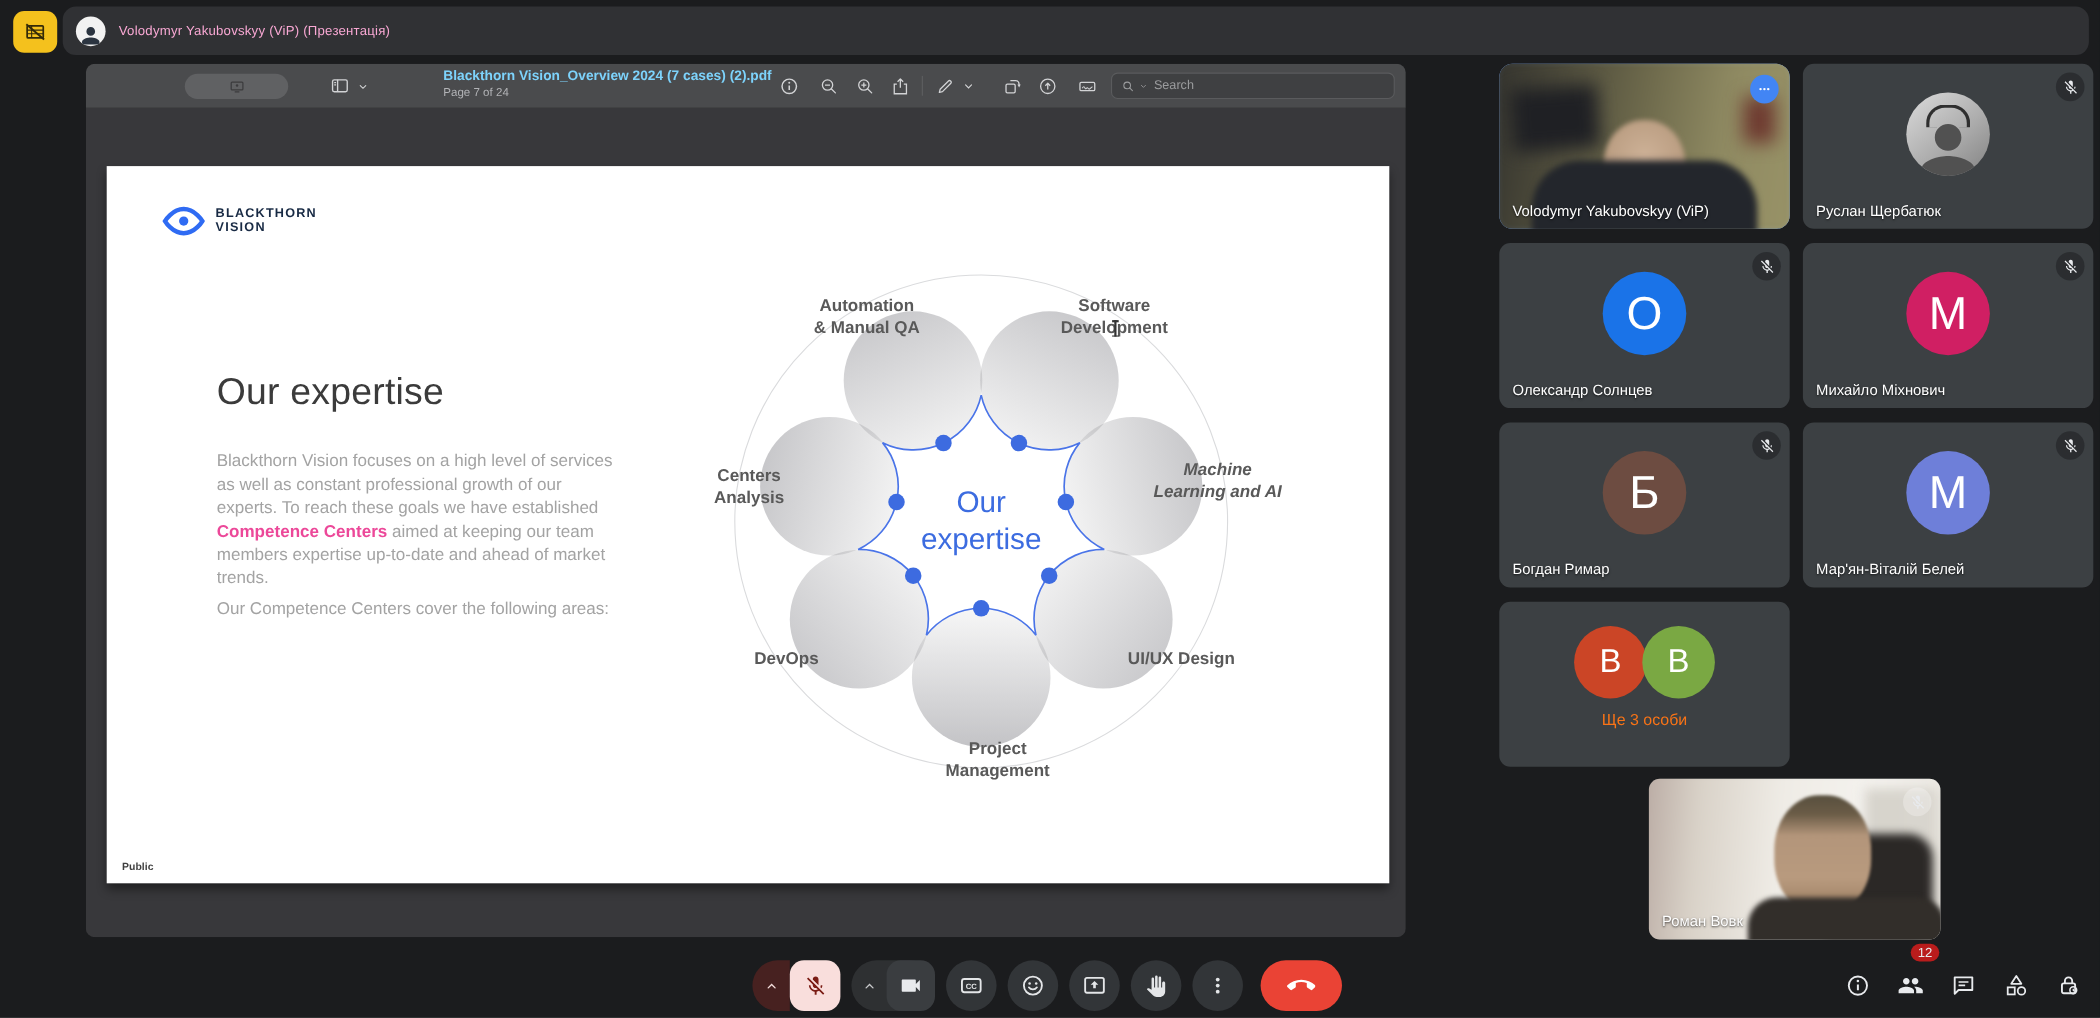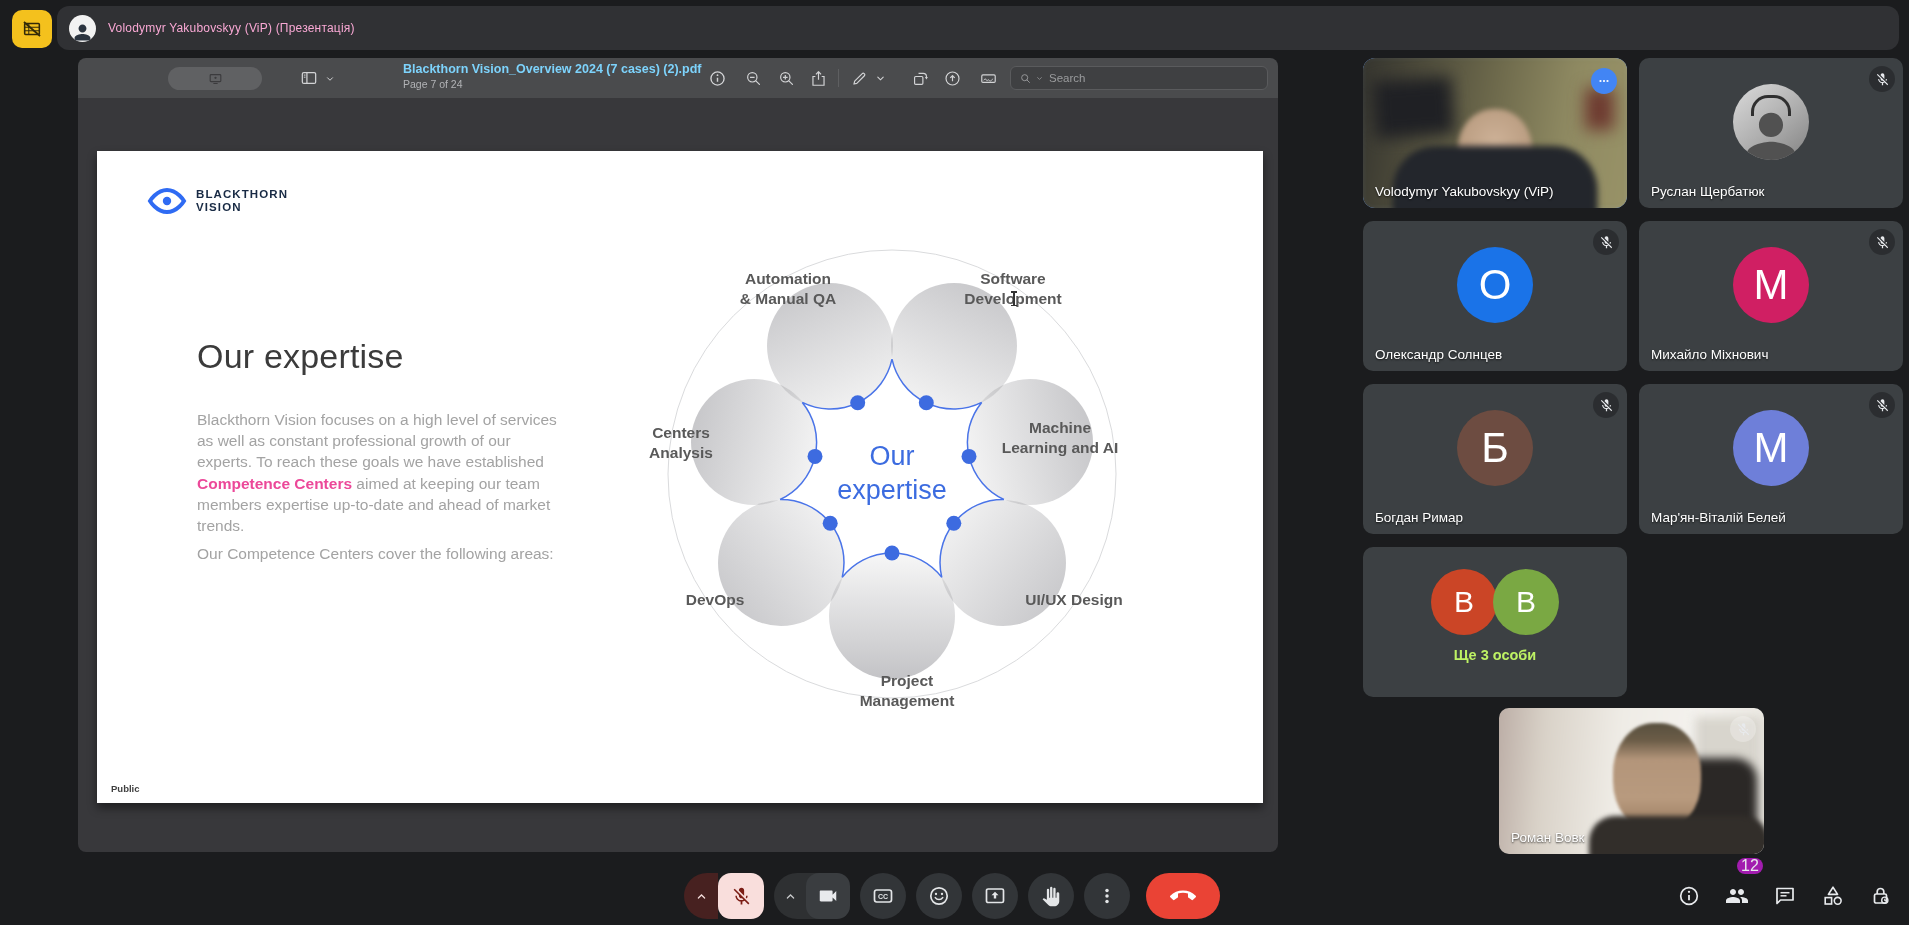--- a/index.html
+++ b/index.html
@@ -71,21 +71,21 @@
   .avatar-photo{position:absolute;left:50%;top:26px;transform:translateX(-50%);width:76px;height:76px;
     border-radius:50%;overflow:hidden;display:flex;align-items:flex-end;justify-content:center;}
   .avatar-photo svg{width:58px;height:58px;margin-bottom:-6px;}
   .ph-gray{background:linear-gradient(140deg,#dcdcdc 0%,#adadad 55%,#828282 100%);color:#515151;}
   .ph-band{position:absolute;top:11px;left:50%;transform:translateX(-50%);width:34px;height:18px;
     border:3.5px solid #2f2f2f;border-bottom:none;border-radius:17px 17px 0 0;}
   .avatar-pair{position:absolute;left:50%;top:22px;transform:translateX(-50%);width:128px;height:66px;}
   .ov-c{position:absolute;width:66px;height:66px;border-radius:50%;display:flex;align-items:center;
     justify-content:center;color:#fff;font-size:30px;}
   .ov-left{left:0;}.ov-right{right:0;}
-  .ov-label{position:absolute;left:0;right:0;top:100px;text-align:center;color:#bef264;font-size:14.5px;font-weight:700;}
+  .ov-label{position:absolute;left:0;right:0;top:100px;text-align:center;color:#f97316;font-size:14.5px;font-weight:400;}
 
   
   .art{position:absolute;inset:0;overflow:hidden;}
   .art div{position:absolute;}
   .v-bg{inset:-15px;background:linear-gradient(100deg,#2e2e2b 0%,#4a4839 22%,#6e6a4c 48%,#8f8a62 72%,#9a9468 100%);filter:blur(9px);}
   .v-dark{left:4%;top:14%;width:30%;height:38%;background:#1f2024;filter:blur(8px);transform:rotate(-4deg);}
   .v-frame{right:5%;top:20%;width:11%;height:28%;background:#6e3a30;filter:blur(8px);}
   .v-head{left:50%;top:34%;width:74px;height:82px;transform:translateX(-50%);border-radius:48%;
     background:radial-gradient(circle at 50% 40%,#cdb197,#ad8f72);filter:blur(2.5px);}
   .v-body{left:50%;bottom:-10px;width:205px;height:72px;transform:translateX(-50%);
@@ -116,22 +116,22 @@
   #cam-group .seg-chev{width:32px;height:46px;background:transparent;border:none;display:flex;
     align-items:center;justify-content:center;color:#c7c8ca;cursor:pointer;}
   #cam-btn{width:44px;height:46px;border-radius:13px;background:#3a3d40;border:none;display:flex;
     align-items:center;justify-content:center;color:#e8eaed;cursor:pointer;}
   .ctl-circle{width:46px;height:46px;border-radius:50%;background:#323538;border:none;display:flex;
     align-items:center;justify-content:center;color:#e4e6e8;cursor:pointer;}
   #end-call{width:74px;height:46px;border-radius:23px;background:#ea4335;border:none;display:flex;
     align-items:center;justify-content:center;color:#fff;cursor:pointer;margin-left:6px;}
   #bb-right{left:1677px;top:884px;display:flex;align-items:center;gap:24px;}
   .bb-ric{width:24px;height:24px;color:#e8eaed;background:none;border:none;padding:0;cursor:pointer;}
-  #count-badge{left:1737px;top:858px;min-width:26px;height:16px;border-radius:8px;background:#a21caf;
-    color:#e8eaed;font-size:16px;display:flex;align-items:center;justify-content:center;padding:0 4px;box-sizing:border-box;}
+  #count-badge{left:1737px;top:858px;min-width:26px;height:16px;border-radius:8px;background:#b91c1c;
+    color:#e8eaed;font-size:12px;display:flex;align-items:center;justify-content:center;padding:0 4px;box-sizing:border-box;}
 </style>
 </head>
 <body>
 
 <svg width="0" height="0" style="position:absolute">
   <defs>
     <symbol id="ic-mic-off" viewBox="0 0 24 24">
         <path fill="currentColor" d="M19 11h-1.7c0 .74-.16 1.43-.43 2.05l1.23 1.23c.56-.98.9-2.09.9-3.28zm-4.02.17c0-.06.02-.11.02-.17V5c0-1.66-1.34-3-3-3S9 3.34 9 5v.18l5.98 5.99zM4.27 3L3 4.27l6.01 6.01V11c0 1.66 1.33 3 2.99 3 .22 0 .44-.03.65-.08l1.66 1.66c-.71.33-1.5.52-2.31.52-2.76 0-5.3-2.1-5.3-5.1H5c0 3.41 2.72 6.23 6 6.72V21h2v-3.28c.91-.13 1.77-.45 2.54-.9L19.73 21 21 19.73 4.27 3z"></path>
       </symbol>
     <symbol id="ic-videocam" viewBox="0 0 24 24">
@@ -379,21 +379,21 @@
             <circle cx="61.8" cy="49.3" r="7.5" fill="#3d6be0"></circle>
             <circle cx="0.0" cy="79.0" r="7.5" fill="#3d6be0"></circle>
             <circle cx="-61.8" cy="49.3" r="7.5" fill="#3d6be0"></circle>
             <circle cx="-77.0" cy="-17.6" r="7.5" fill="#3d6be0"></circle>
             <circle cx="-34.3" cy="-71.2" r="7.5" fill="#3d6be0"></circle>
           </svg>
           <div class="dg-label" style="left: 916px; top: 138px;">
             <div>Software</div>
             <div>Development</div>
           </div>
-          <div class="dg-label" style="left: 963px; top: 287px;">
+          <div class="dg-label" style="left: 1010px; top: 287px; font-style: italic;">
             <div>Machine</div>
             <div>Learning and AI</div>
           </div>
           <div class="dg-label" style="left: 977px; top: 449px;">
             <div>UI/UX Design</div>
           </div>
           <div class="dg-label" style="left: 810px; top: 540px;">
             <div>Project</div>
             <div>Management</div>
           </div>

